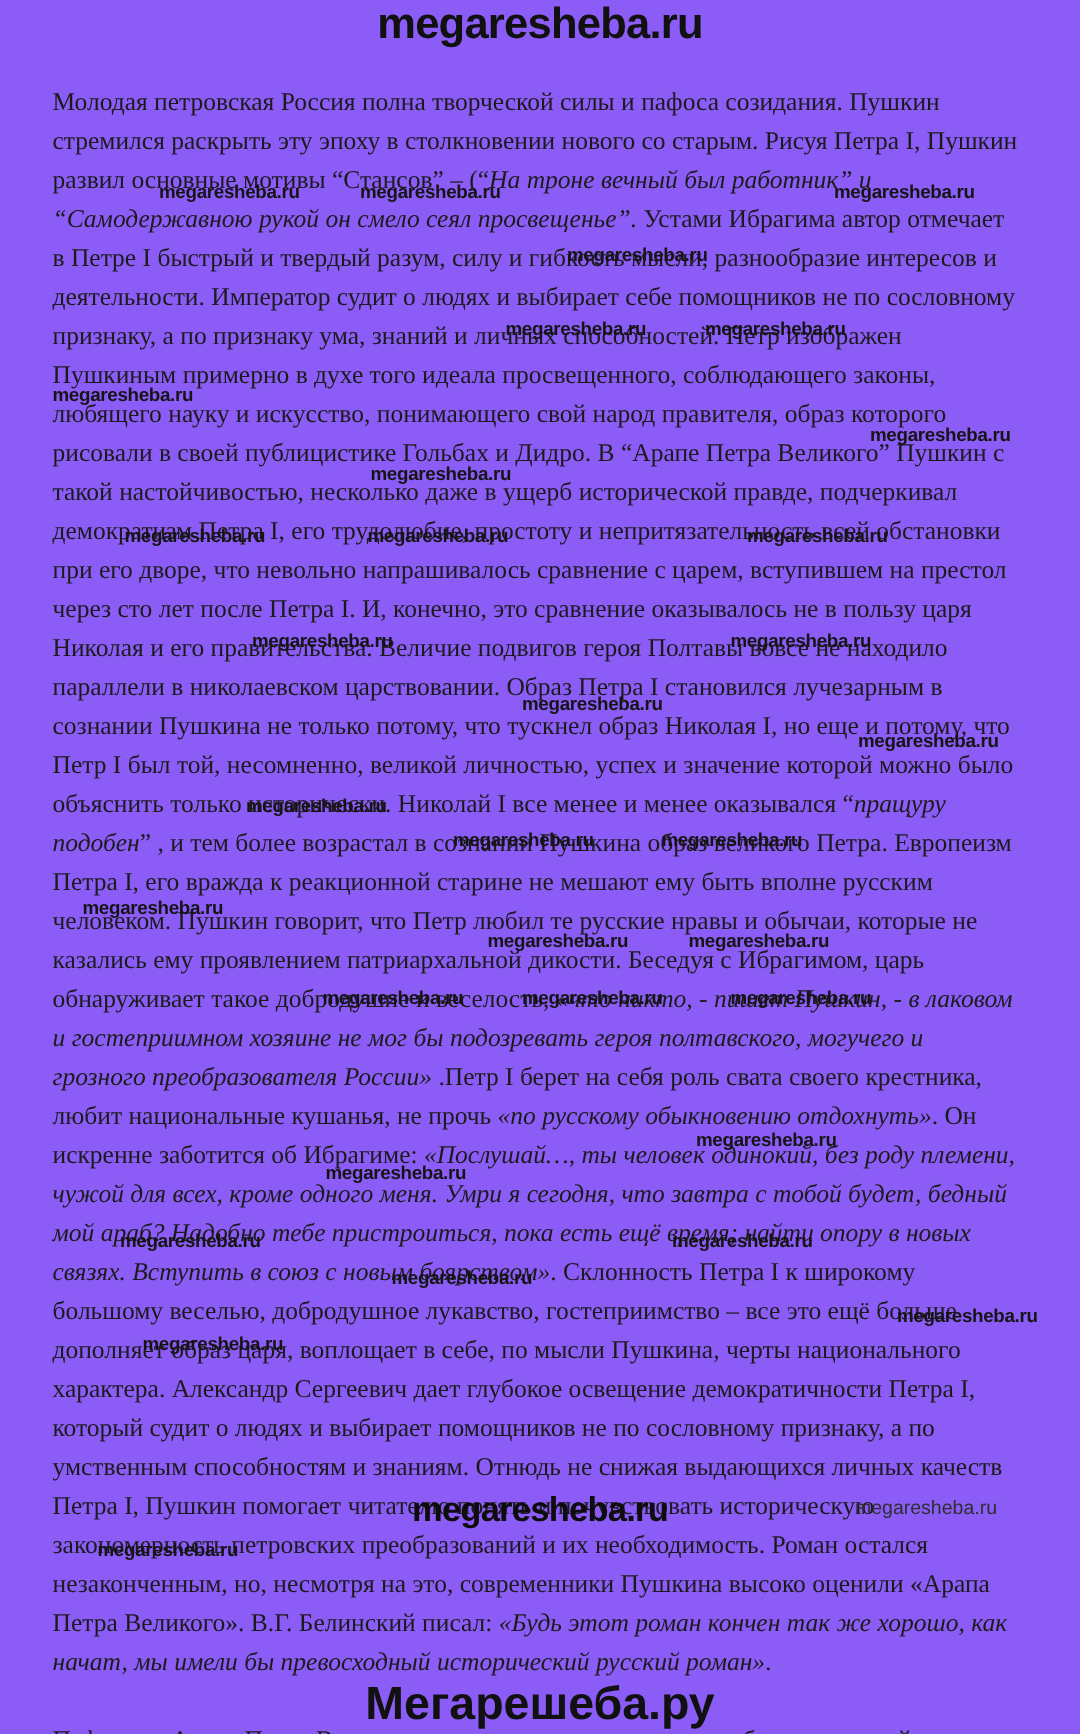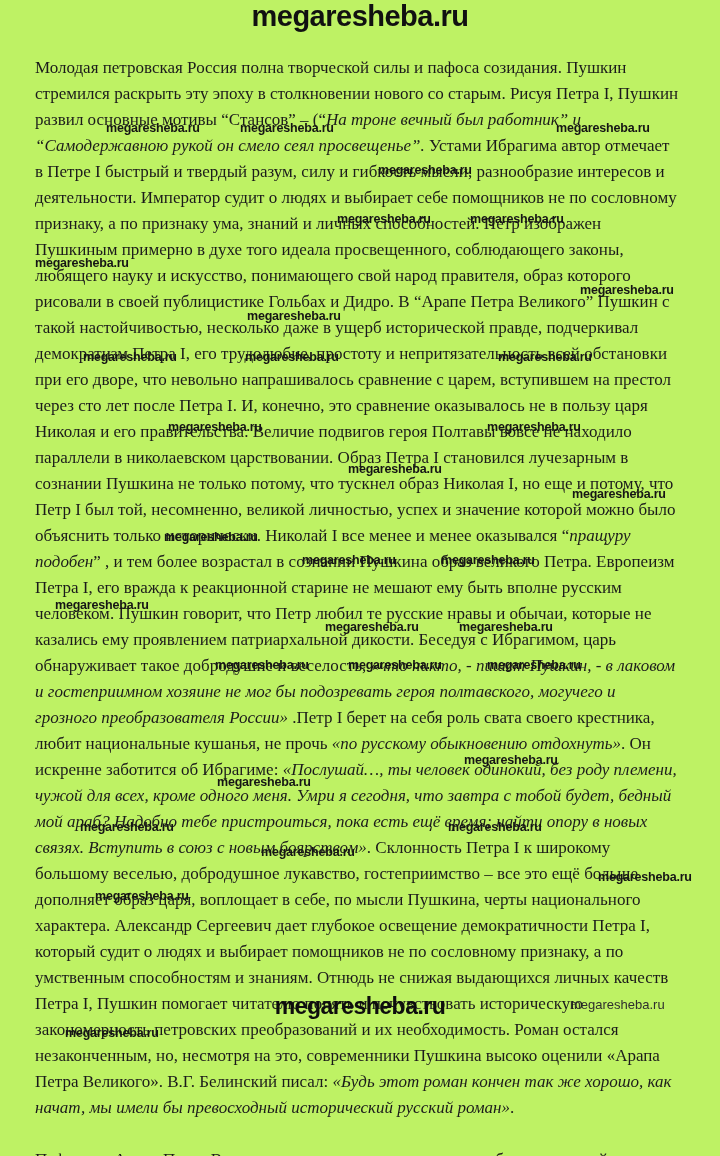--- a/index.html
+++ b/index.html
@@ -1,20 +1,20 @@
 <!DOCTYPE html>
 <html><head>
 <meta charset="utf-8">
 <style>
   html, body { margin: 0; padding: 0; background: #ffffff; }
   .page {
     position: relative;
     width: 720px;
     height: 1156px;
-    background: #bef264;
+    background: #8b5cf6;
     color: #1b1b1b;
     font-family: "Liberation Serif", serif;
     overflow: hidden;
   }
   .site-header {
     position: absolute;
     top: 0px; left: 0; right: 0;
     text-align: center;
     font-family: "Liberation Sans", sans-serif;
     font-weight: bold;
@@ -125,14 +125,15 @@
       <span class="wm" style="left: 261px; top: 846px;">megaresheba.ru</span>
       <span class="wm" style="left: 598px; top: 871px;">megaresheba.ru</span>
       <span class="wm" style="left: 95px; top: 890px;">megaresheba.ru</span>
       <span class="wm" style="left: 65px; top: 1027px;">megaresheba.ru</span>
     </div>
 
   <div class="wm-large">megaresheba.ru</div>
 
   <div class="wm-right">megaresheba.ru</div>
 
+  <div class="site-footer">Мегарешеба.ру</div>
 
 </div>
 
 </body></html>

